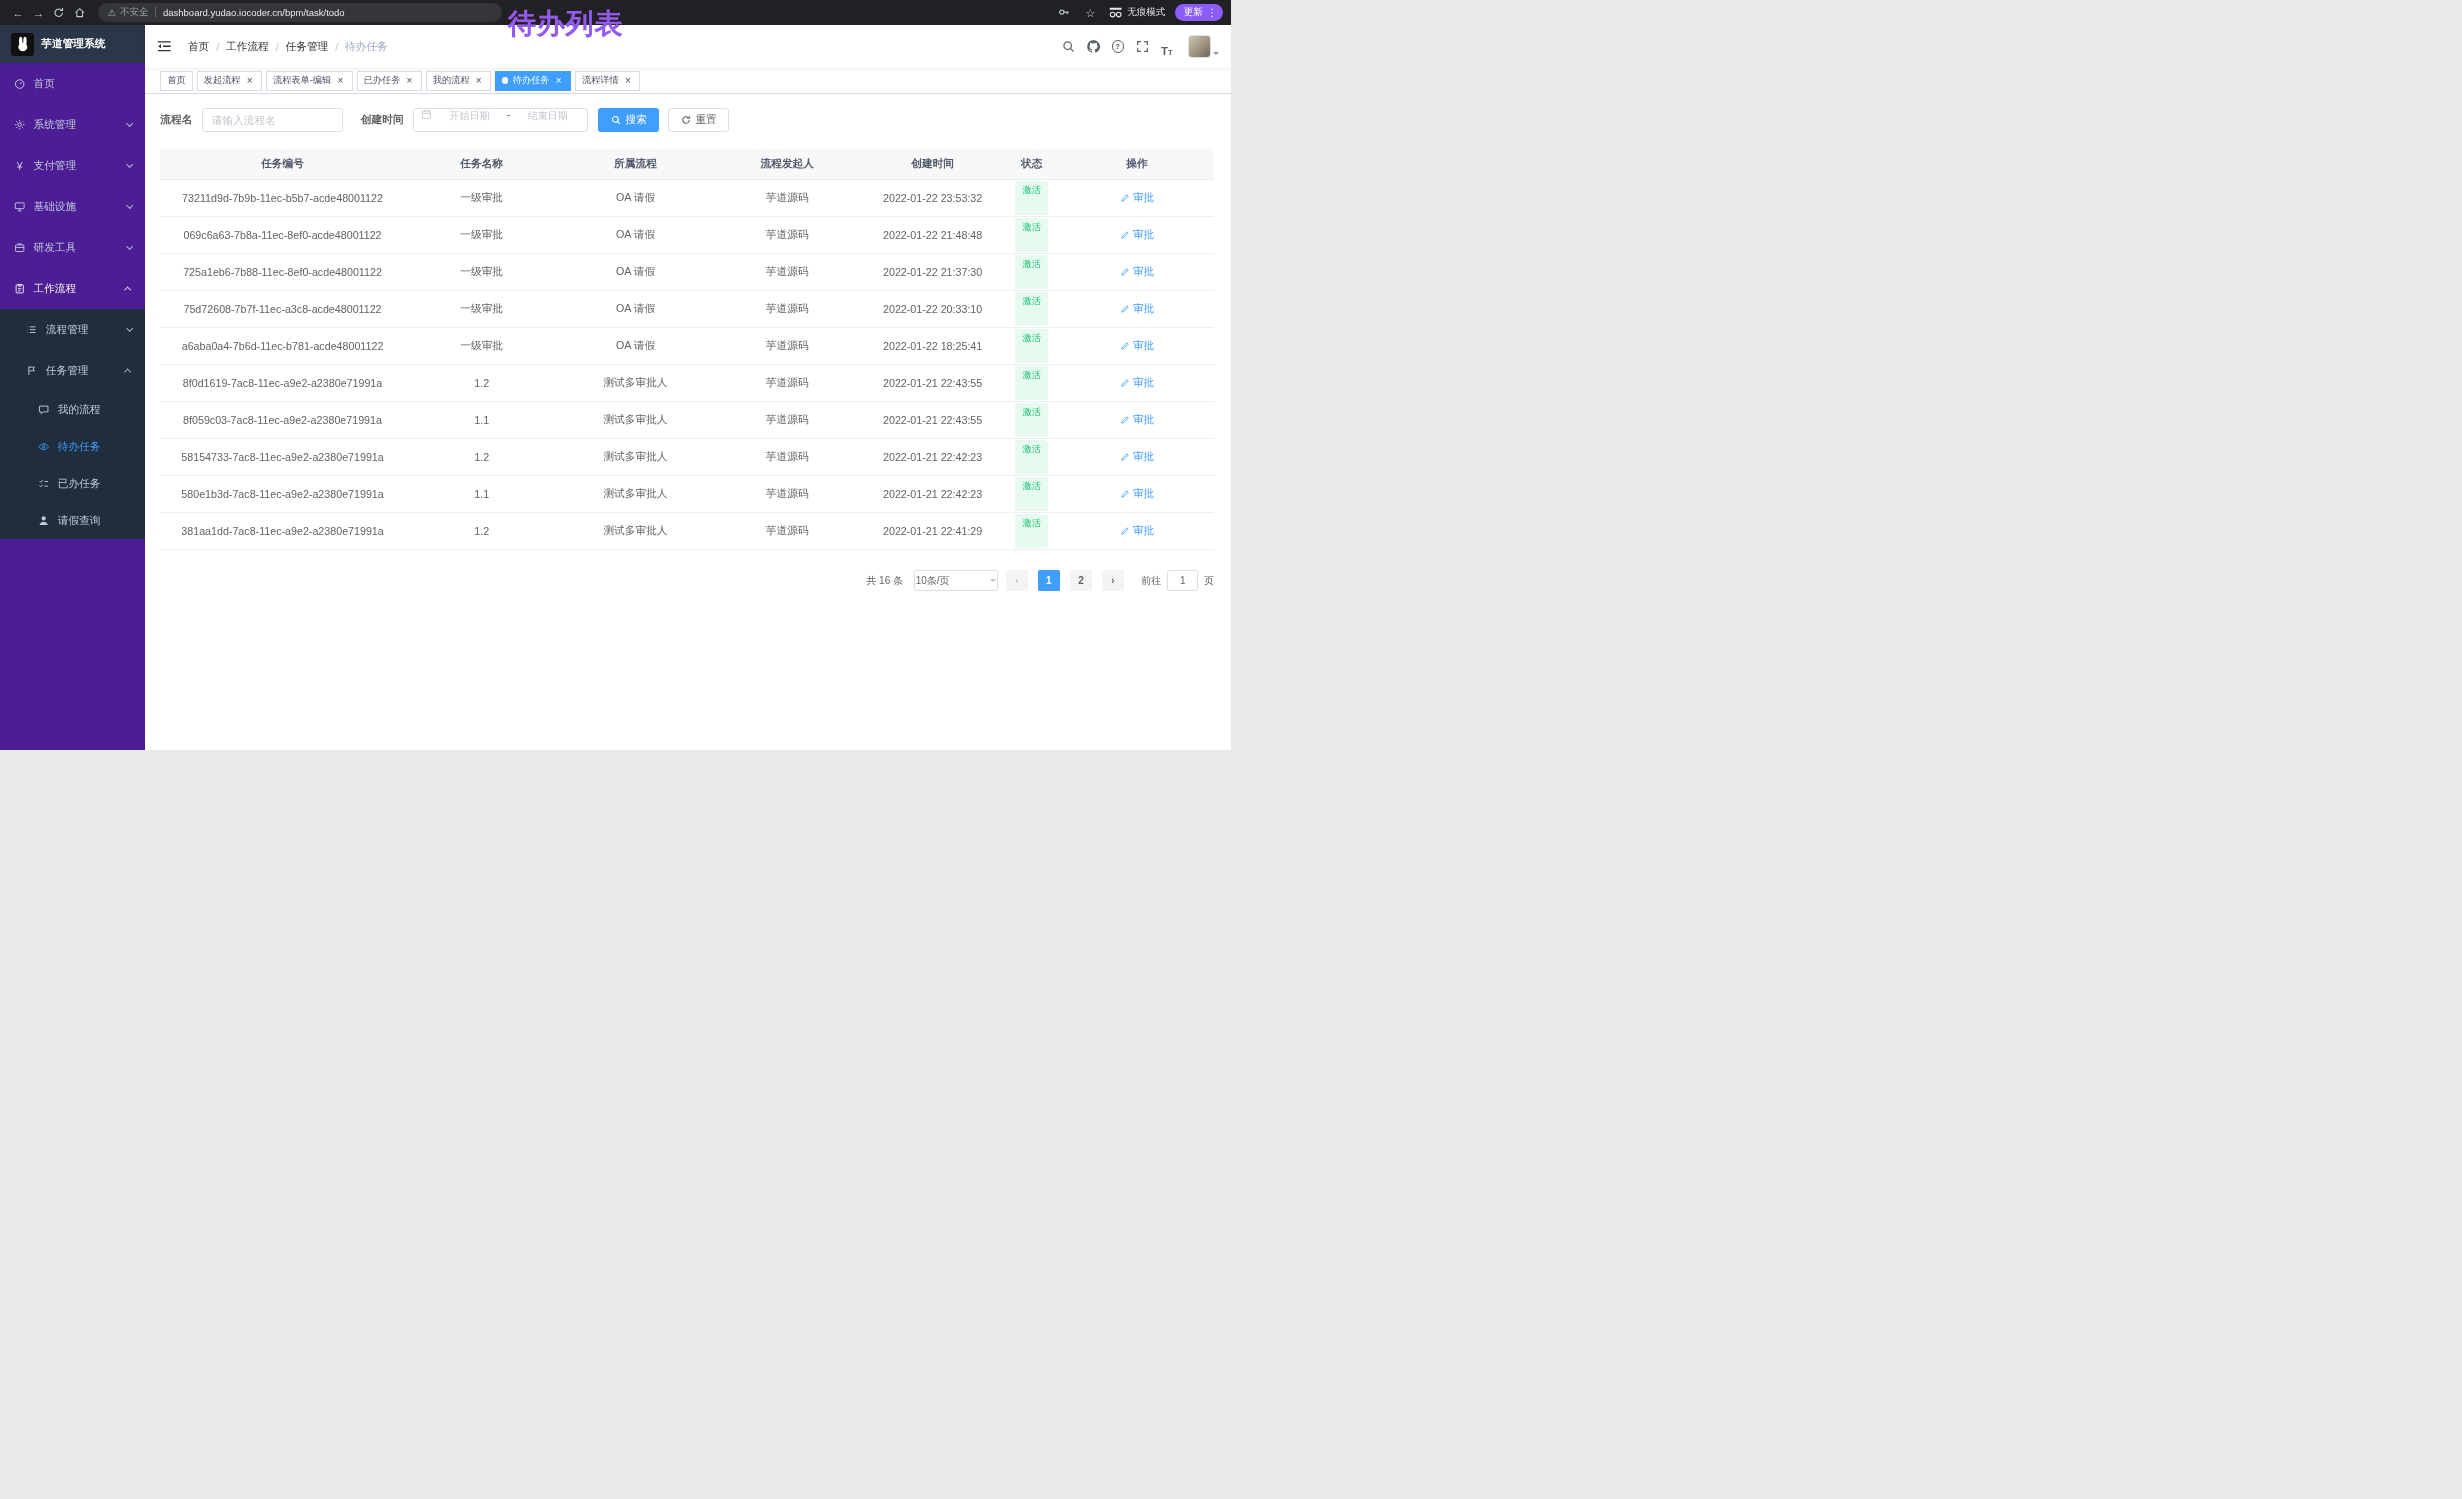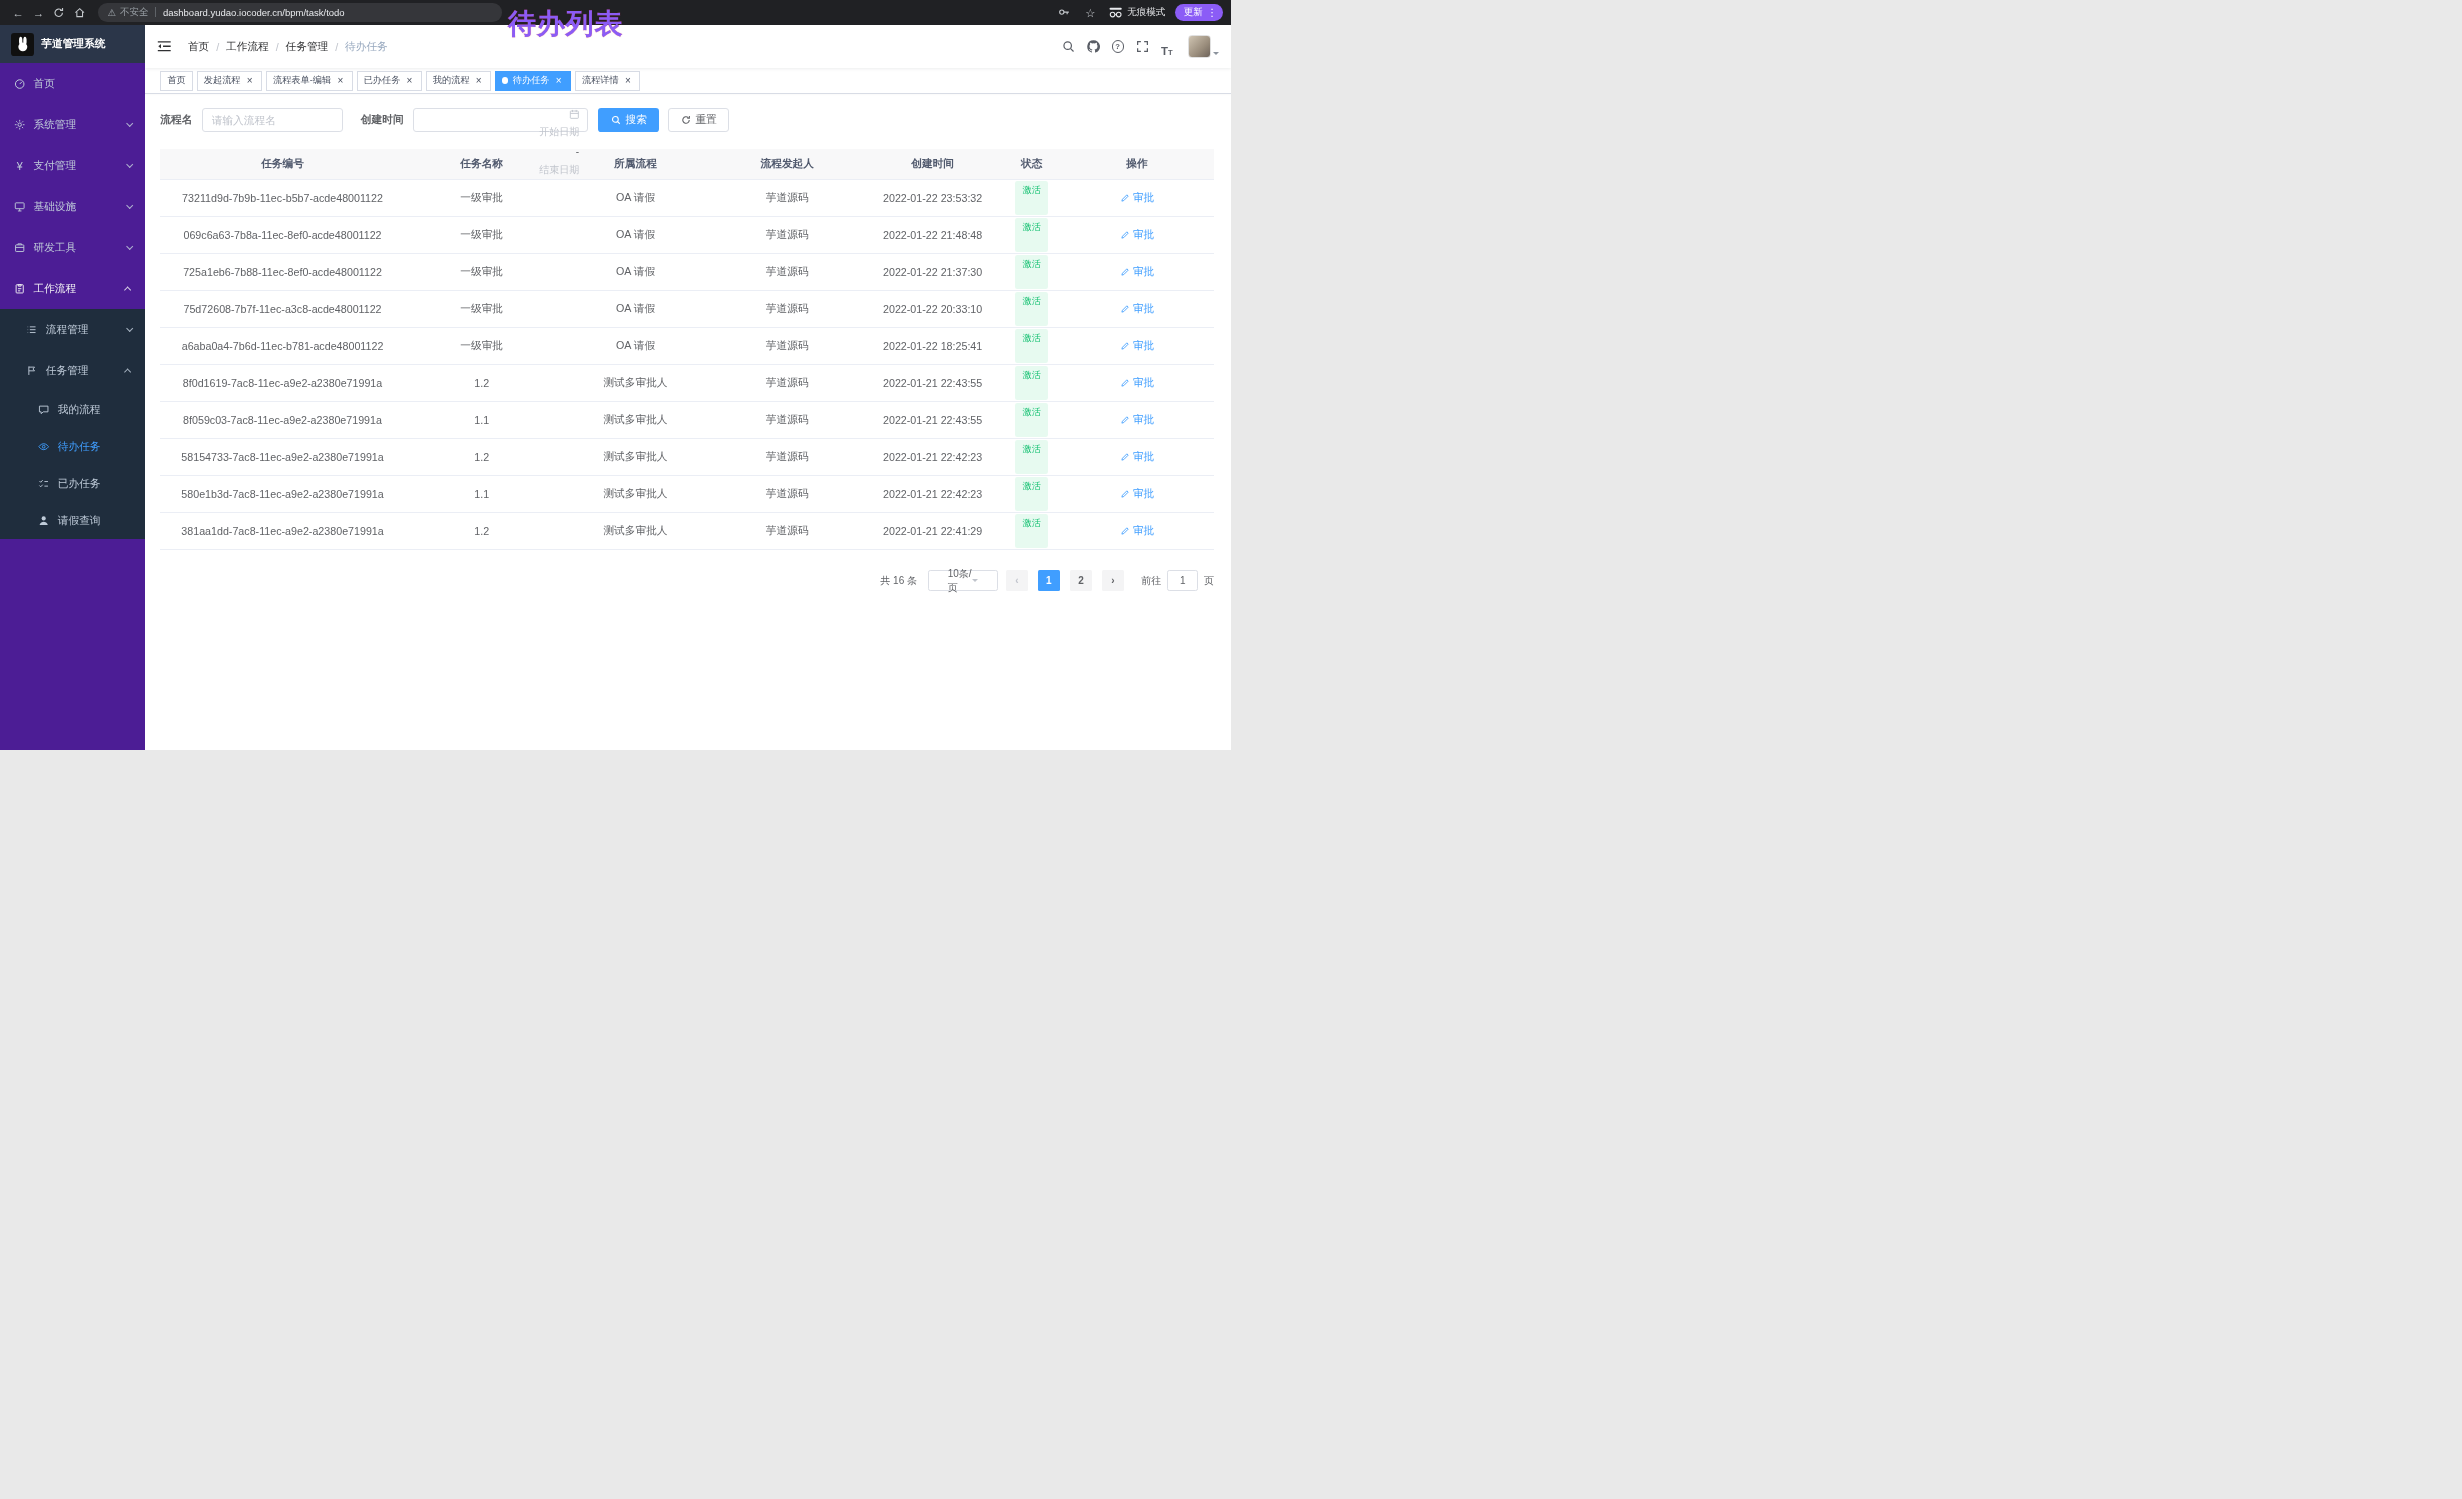--- a/index.html
+++ b/index.html
@@ -68,40 +68,40 @@
   .tag-item.active { background:#409eff; border-color:#409eff; color:#fff; }
   .tag-item.active::before { content:""; width:6.1px; height:6.1px; border-radius:50%; background:#fff; margin-right:0.8px; }
 
   
   .content { padding:13.7px 17px 0 15.3px; background:#fff; flex:1; overflow:hidden; }
   .filters { display:flex; align-items:center; margin-bottom:17px; }
   .f-label { font-size:10.7px; color:#606266; font-weight:bold; margin-right:9.2px; white-space:nowrap; }
   .f-label.second { margin-left:18.3px; }
   .el-input { width:141px; height:24.4px; border:0.8px solid #dcdfe6; border-radius:3.1px; padding:0 9.2px; font-size:10.7px; color:#606266; outline:none; font-family:inherit; }
   .el-input::placeholder { color:#c0c4cc; }
-  .date-range { width:175px; height:24.4px; border:0.8px solid #dcdfe6; border-radius:3.1px; display:flex; align-items:flex-end; padding:0 7.6px; gap:6.1px; color:#c0c4cc; font-size:10px; cursor:pointer;flex-direction:column; }
+  .date-range { width:175px; height:24.4px; border:0.8px solid #dcdfe6; border-radius:3.1px; display:flex; align-items:flex-start; padding:0 7.6px; gap:6.1px; color:#c0c4cc; font-size:10px; cursor:pointer; }
   .date-range .dash { color:#606266; flex:0 0 auto; }
   .date-range .ph { flex:1; text-align:center; }
   .date-range svg { width:10.7px; height:10.7px; flex:0 0 10.7px; }
   .btn { height:24.4px; border-radius:3.1px; display:inline-flex; align-items:center; gap:4.6px; padding:0 11.4px; font-size:10.7px; cursor:pointer; border:0.8px solid transparent; }
   .btn svg { width:10px; height:10px; }
   .btn-primary { background:#409eff; color:#fff; margin-left:10.7px; }
   .btn-plain { background:#fff; color:#606266; border-color:#dcdfe6; margin-left:9.2px; }
 
   table.grid { width:100%; border-collapse:collapse; font-size:10.7px; table-layout:fixed; }
   table.grid th { background:#f8f8f9; color:#515a6e; font-weight:bold; height:30.5px; text-align:center; border-bottom:0.8px solid #ebeef5; padding:0 4.6px; }
   table.grid td { height:37px; text-align:center; color:#606266; border-bottom:0.8px solid #ebeef5; padding:0 4.6px; white-space:nowrap; overflow:hidden; text-overflow:ellipsis; }
   .status-tag { display:inline-block; padding:0 7.6px; height:34px; line-height:18.3px; font-size:9.2px; border-radius:2.3px; background:#e7faf0; color:#16c172; }
   .approve-link { color:#409eff; cursor:pointer; display:inline-flex; align-items:center; gap:3.1px; font-size:10.7px; text-decoration:none; }
   .approve-link svg { width:10px; height:10px; }
 
   
   .pagination { display:flex; align-items:center; justify-content:flex-end; margin:20px 0 15.3px; font-size:10px; color:#606266; gap:6.1px; }
   .pg-total { margin-right:4.6px; }
-  .pg-size { width:70px; height:21.4px; border:0.8px solid #dcdfe6; border-radius:2.3px; display:flex; align-items:center; justify-content:space-between; padding:0 19px; cursor:pointer; color:#606266; background:#fff; }
+  .pg-size { width:84px; height:21.4px; border:0.8px solid #dcdfe6; border-radius:2.3px; display:flex; align-items:center; justify-content:space-between; padding:0 1px; cursor:pointer; color:#606266; background:#fff; }
   .pg-size .caret-down { border-top-color:#c0c4cc; margin:0; }
   .pg-btn { min-width:21.4px; height:21.4px; border-radius:1.5px; background:#f4f4f5; color:#606266; display:inline-flex; align-items:center; justify-content:center; font-size:10px; cursor:pointer; margin:0 2.3px; font-weight:bold; }
   .pg-btn.disabled { color:#c0c4cc; cursor:default; }
   .pg-btn.page.current { background:#409eff; color:#fff; }
   .pg-goto { display:flex; align-items:center; gap:6.1px; margin-left:9.2px; }
   .pg-input { width:30.5px; height:21.4px; border:0.8px solid #dcdfe6; border-radius:2.3px; text-align:center; font-size:10px; color:#606266; outline:none; font-family:inherit; }
 </style>
 </head>
 <body>
 

